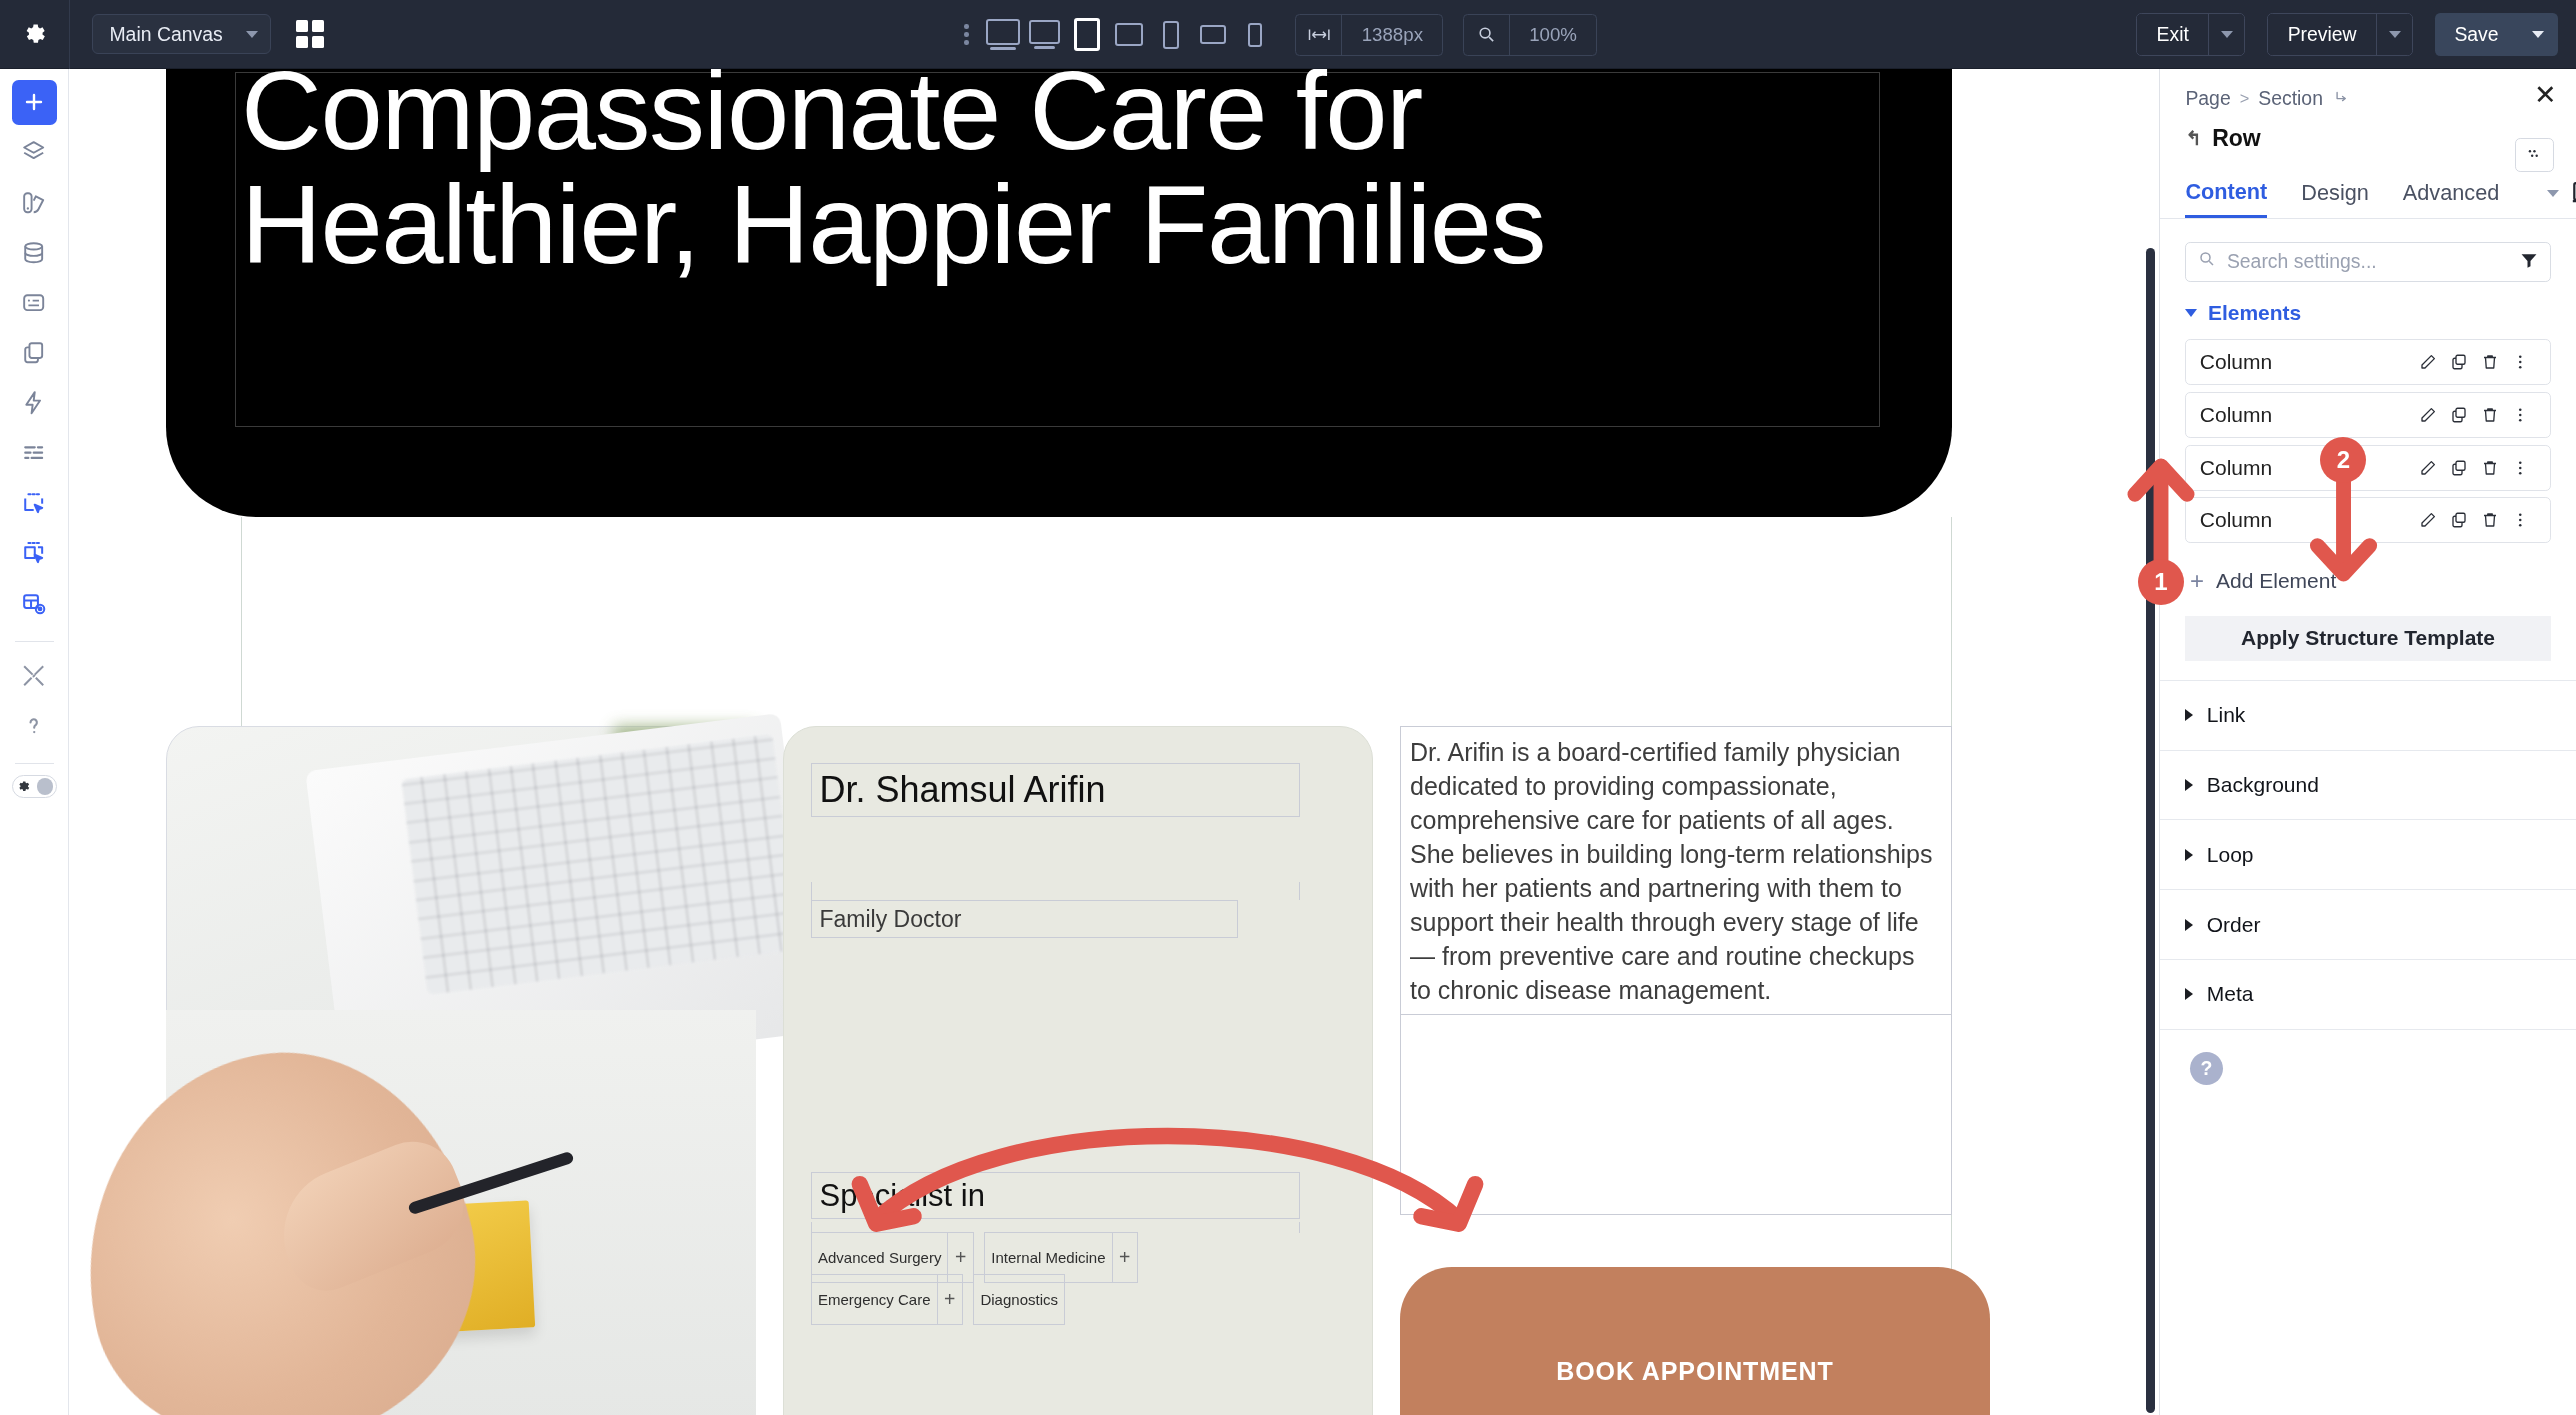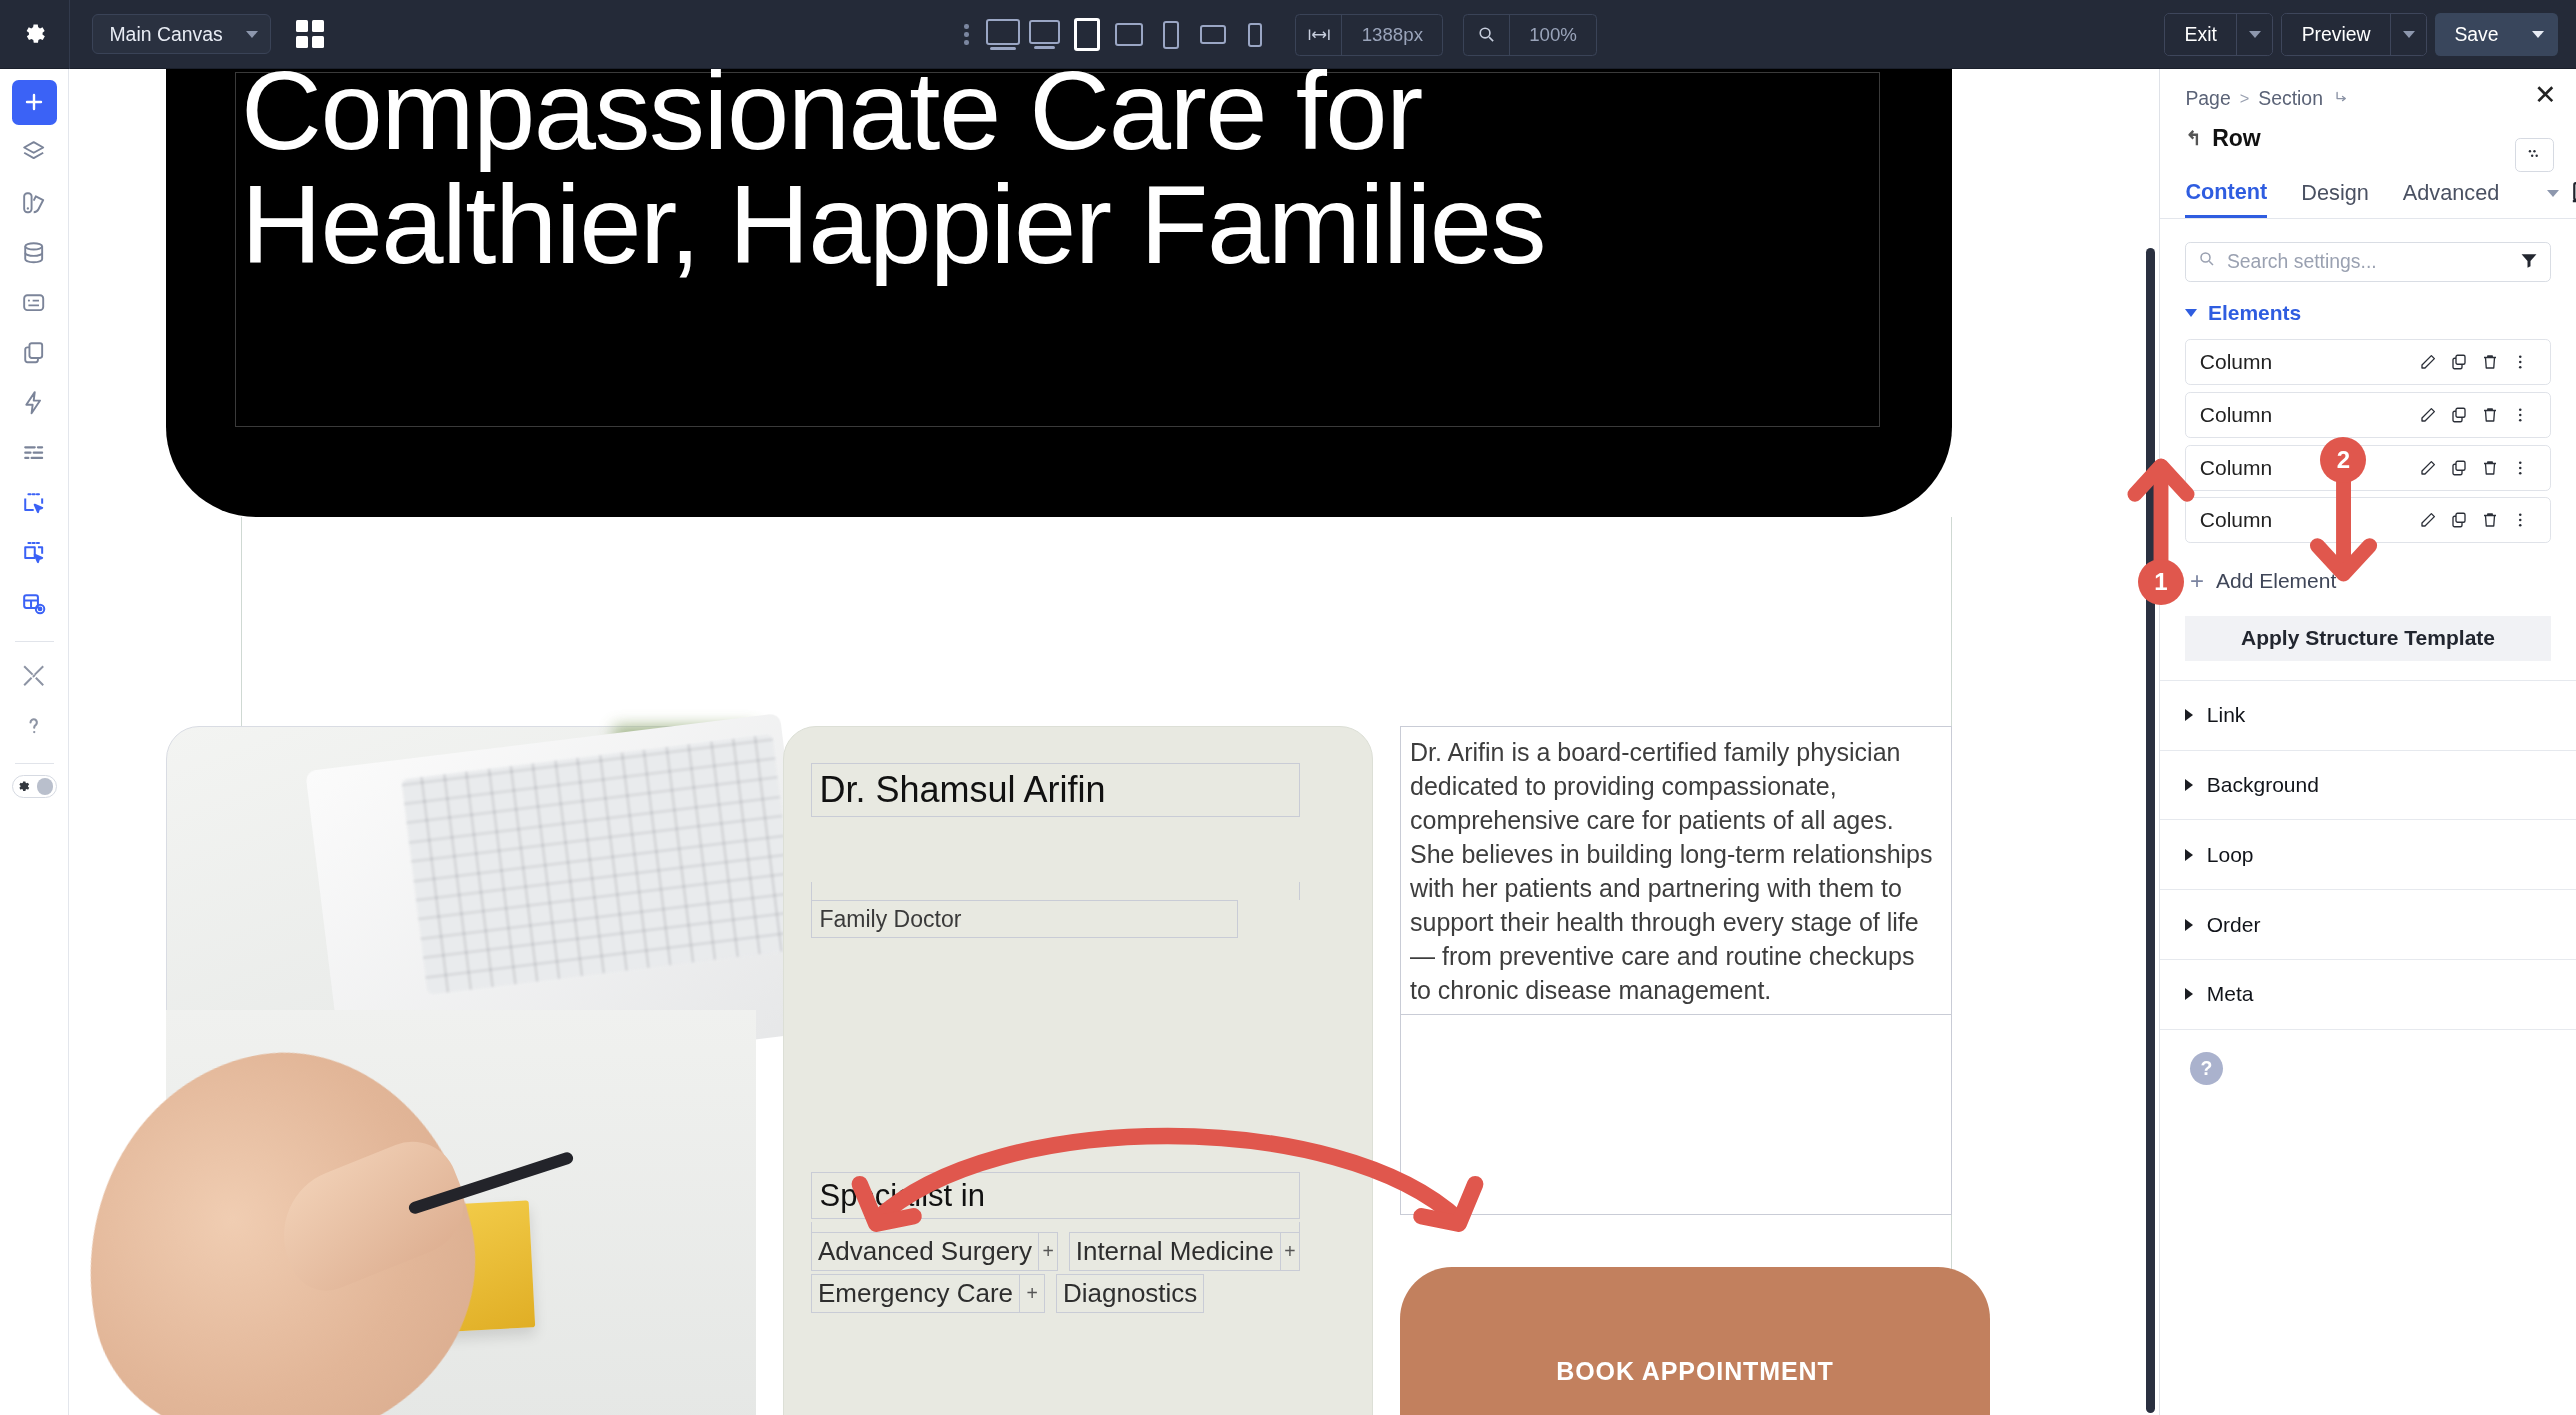--- a/index.html
+++ b/index.html
@@ -40,21 +40,21 @@
   .dev.active .scr { border-color:#ffffff; }
   .dev-base { width:25.4px;height:3px;background:#9aa6c4;margin:2.2px auto 0;border-radius:1.5px;}
 
   .tb-field {
     margin-left:19.4px; height:42px; border:0.7px solid #3a4357; border-radius:4.5px;
     background:#242a38; display:flex; align-items:center; color:#9aa4ba; font-size:18.7px;
   }
   .tb-field .fi { width:46px;height:42px;display:flex;align-items:center;justify-content:center;border-right:0.7px solid #3a4357;}
   .tb-field .fv { padding:0 19.4px; }
 
-  .tb-right { position:absolute; right:18px; top:0; height:69px; display:flex; align-items:center; gap:8px; }
+  .tb-right { position:absolute; right:18px; top:0; height:69px; display:flex; align-items:center; gap:22px; }
   .btn-split { display:flex; height:43px; border:0.7px solid #3e465b; border-radius:5.2px; overflow:hidden; }
   .btn-split .lbl { padding:0 19.4px; display:flex;align-items:center; color:#fff; font-size:19.4px; background:#242a38;}
   .btn-split .arw { width:36px; display:flex;align-items:center;justify-content:center; border-left:0.7px solid #3e465b; background:#242a38;}
   .btn-save { display:flex; height:43px; border-radius:5.2px; overflow:hidden; background:#39465c; }
   .btn-save .lbl { padding:0 19.4px; display:flex;align-items:center;color:#fff;font-size:19.4px;text-align:right;}
   .btn-save .arw { width:40px; display:flex;align-items:center;justify-content:center;}
 
   
   .rail {
     position:absolute; top:69px; left:0; width:69px; height:1346px;
@@ -110,21 +110,21 @@
     border:0.7px solid #c9ccd6; padding:6px 7.5px;
     font-size:36px; line-height:1.12; color:#111; background:transparent;
   }
   .mid-gap { position:absolute; left:27px; top:155px; width:489px; height:18px; border-left:0.7px solid #c9ccd6; border-right:0.7px solid #c9ccd6;}
   .mid-role { position:absolute; left:27px; top:173px; width:427px; border:0.7px solid #c9ccd6; padding:4.5px 7.5px; font-size:23px; color:#3a3a3a;}
   .mid-spec { position:absolute; left:27px; top:445px; width:489px; border:0.7px solid #c9ccd6; padding:4.5px 7.5px; font-size:31px; color:#111;}
   .mid-spec-gap { position:absolute; left:27px; top:495px; width:489px; height:10.5px; border-left:0.7px solid #c9ccd6; border-right:0.7px solid #c9ccd6;}
   .tagrow { position:absolute; left:27px; width:489px; display:flex; align-items:stretch; }
   .tagrow.r1 { top:505px; }
   .tagrow.r2 { top:547px; }
-  .tag { border:0.7px solid #c9ccd6; padding:3px 6px; font-size:26px; color:#2e2e2e; white-space:nowrap;}
+  .tag { border:0.7px solid #c9ccd6; padding:16px 6px; font-size:15px; color:#2e2e2e; white-space:nowrap;}
   .tag-plus { width:25.4px; display:flex;align-items:center;justify-content:center; border:0.7px solid #c9ccd6; border-left:none; font-size:19.4px; color:#555;}
 
   .col-right { width:590px; height:747px; position:relative; }
   .desc { border:0.7px solid #c9ccd6; padding:7.5px 9px; font-size:25px; line-height:1.36; color:#3d3d3d; }
   .rbox { border:0.7px solid #c9ccd6; border-top:none; height:200px; }
   .cta {
     position:absolute; left:0; top:541px; width:590px; height:208px;
     background:#c2805e; border-radius:52px; display:flex; align-items:center; justify-content:center;
     color:#fff; font-size:25px; font-weight:700; letter-spacing:0.9px;
   }

